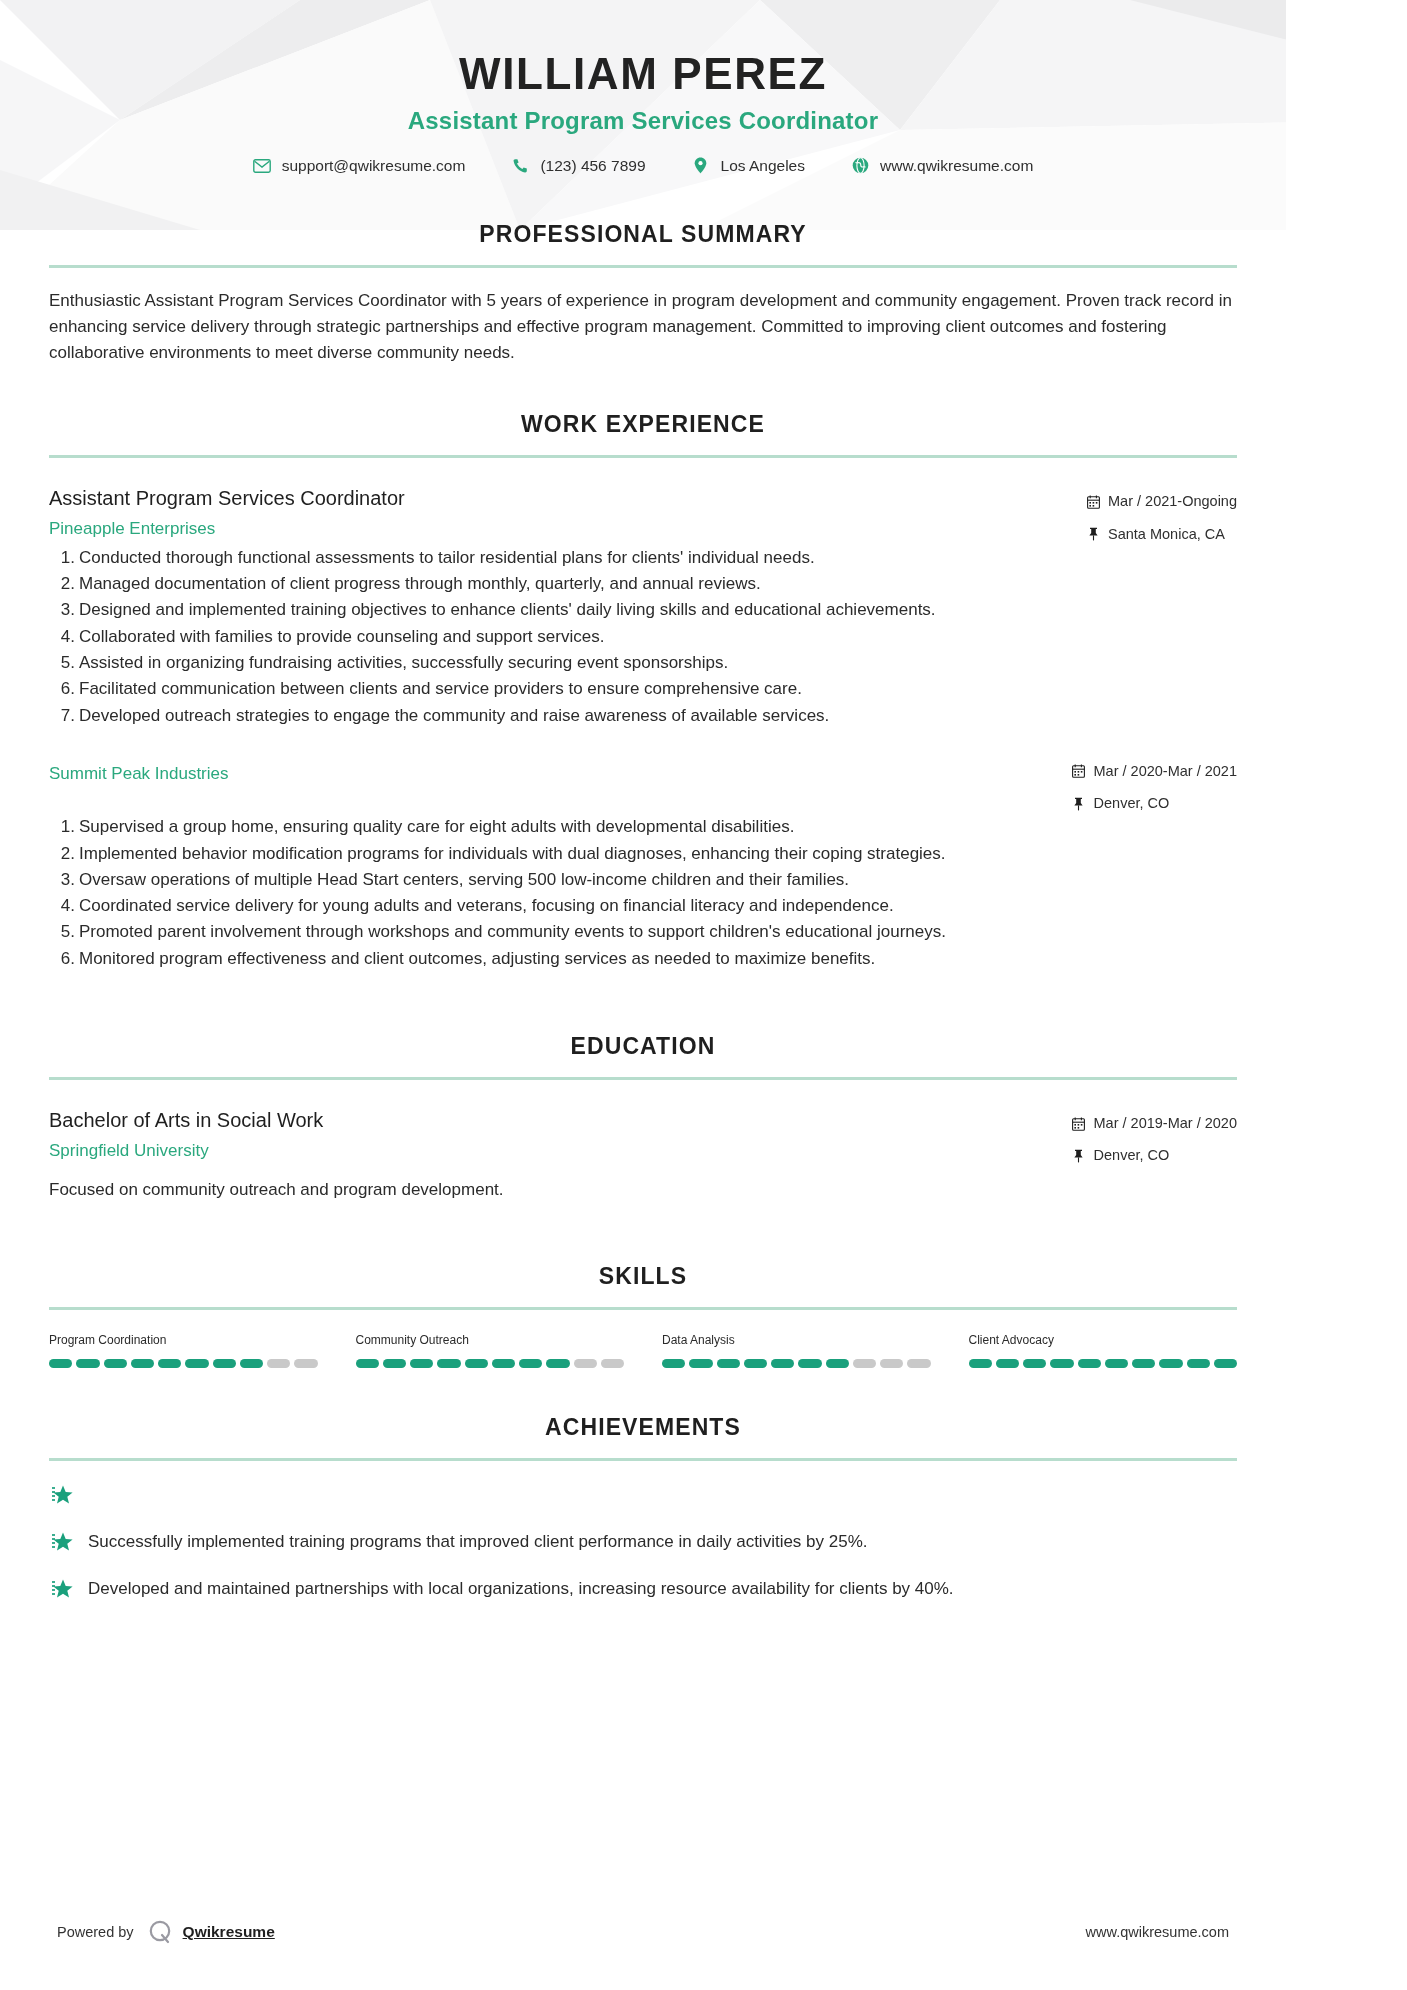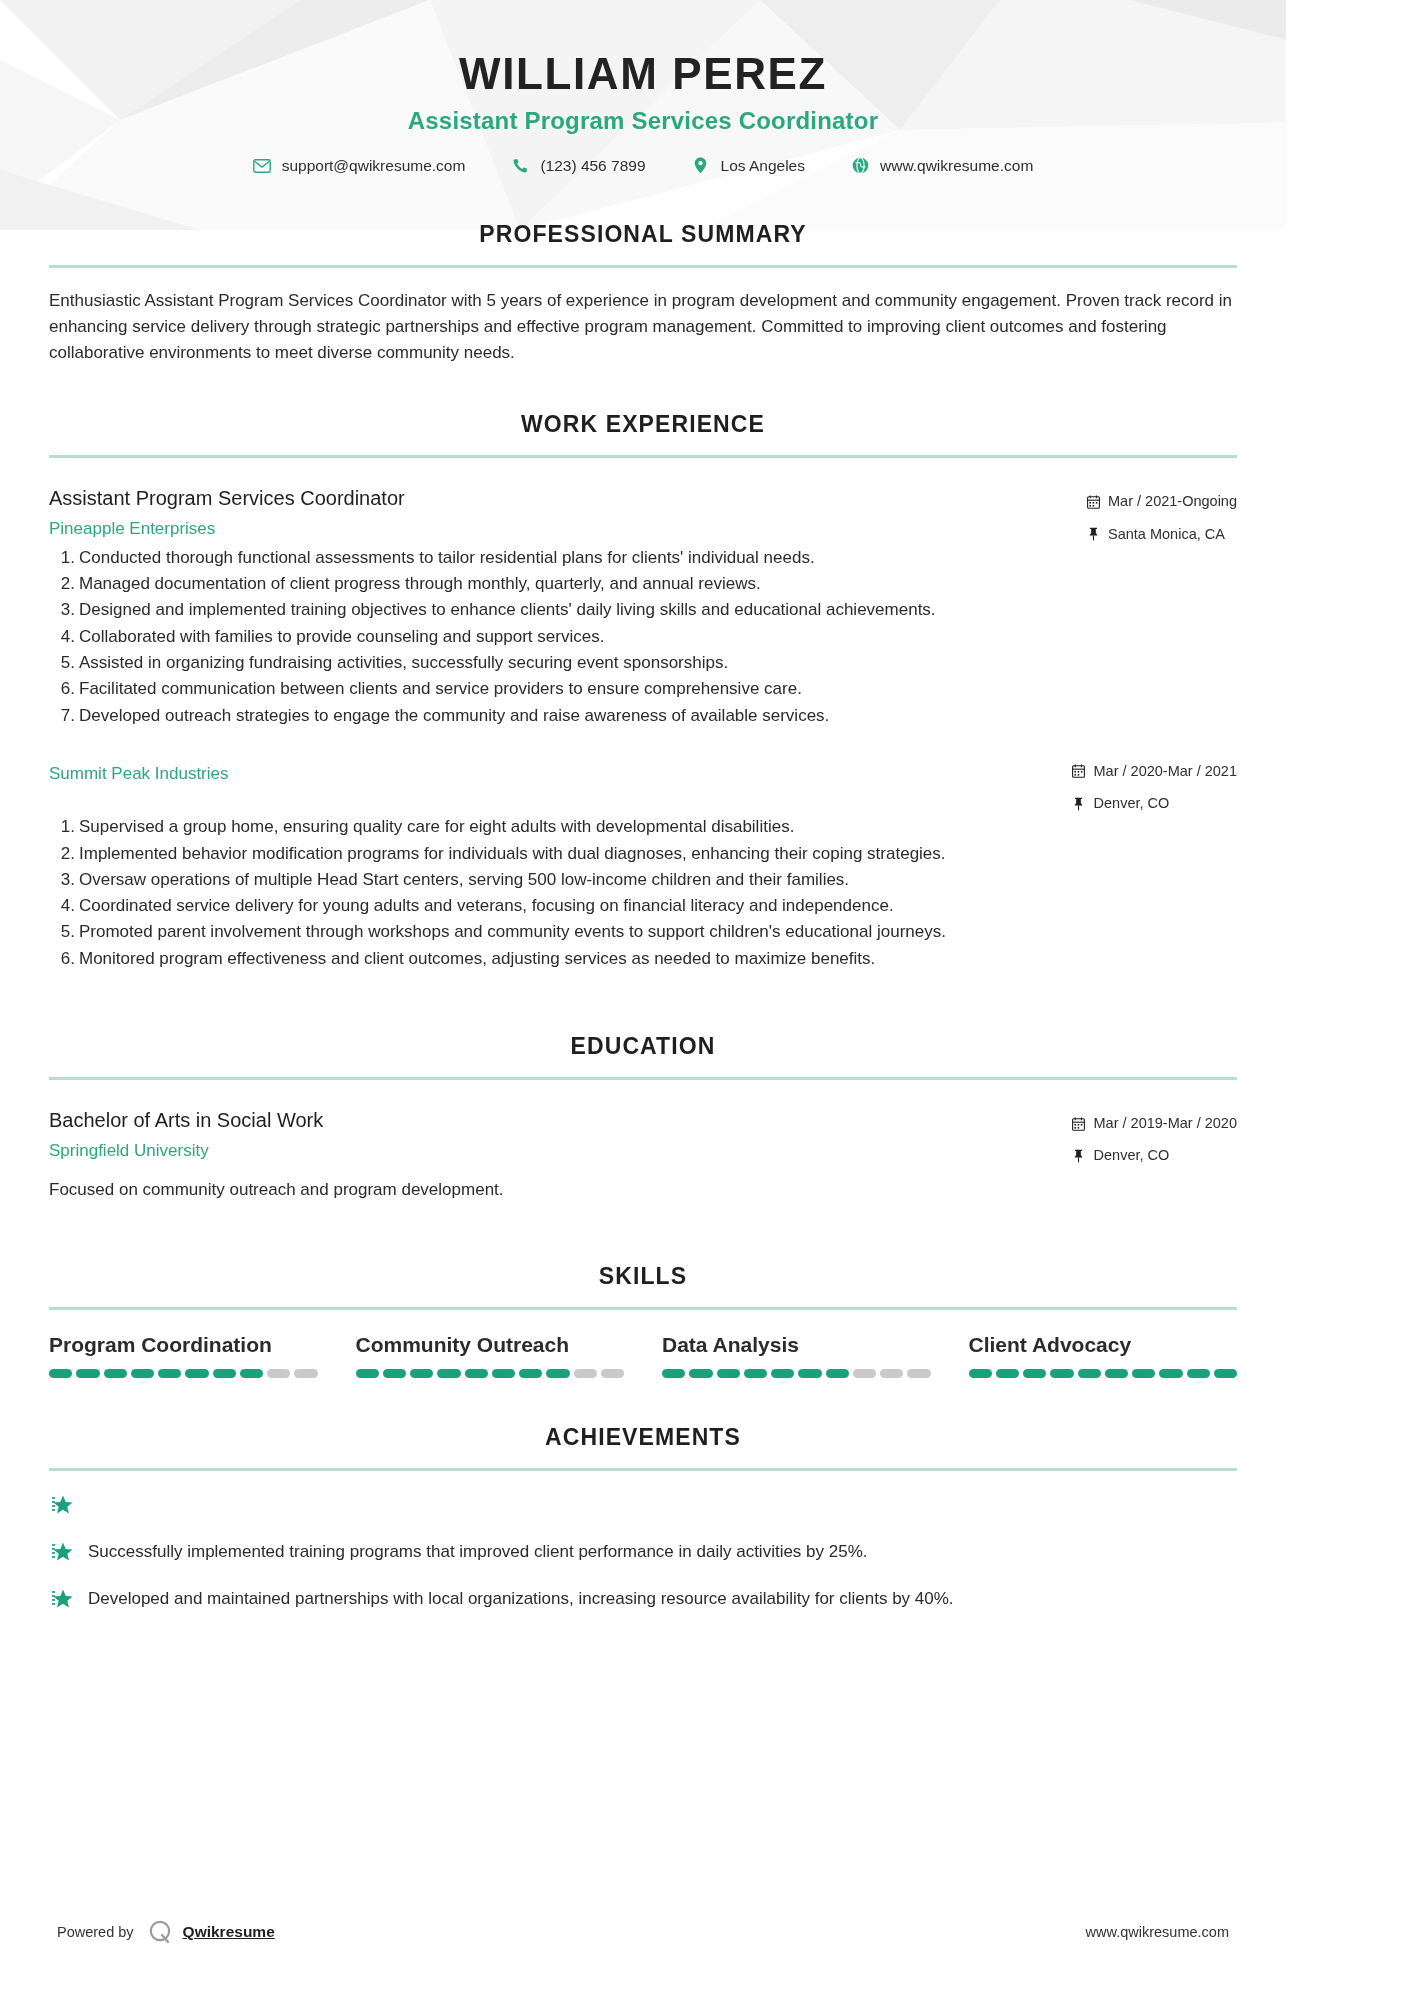--- a/index.html
+++ b/index.html
@@ -186,24 +186,23 @@
 
   
   .skills-grid {
     margin-top: 23px;
     display: grid;
     grid-template-columns: repeat(4, 1fr);
     column-gap: 38px;
     row-gap: 10px;
   }
   .skill-name {
-    font-size: 21px;
+    font-size: 12px;
     color: #2b2b2b;
     margin-bottom: 12px;
-    font-weight: bold;
   }
   .skill-bar {
     display: flex;
     gap: 4px;
   }
   .pip {
     height: 9px;
     flex: 1 1 0;
     border-radius: 5px;
     background: #c9c9c9;

